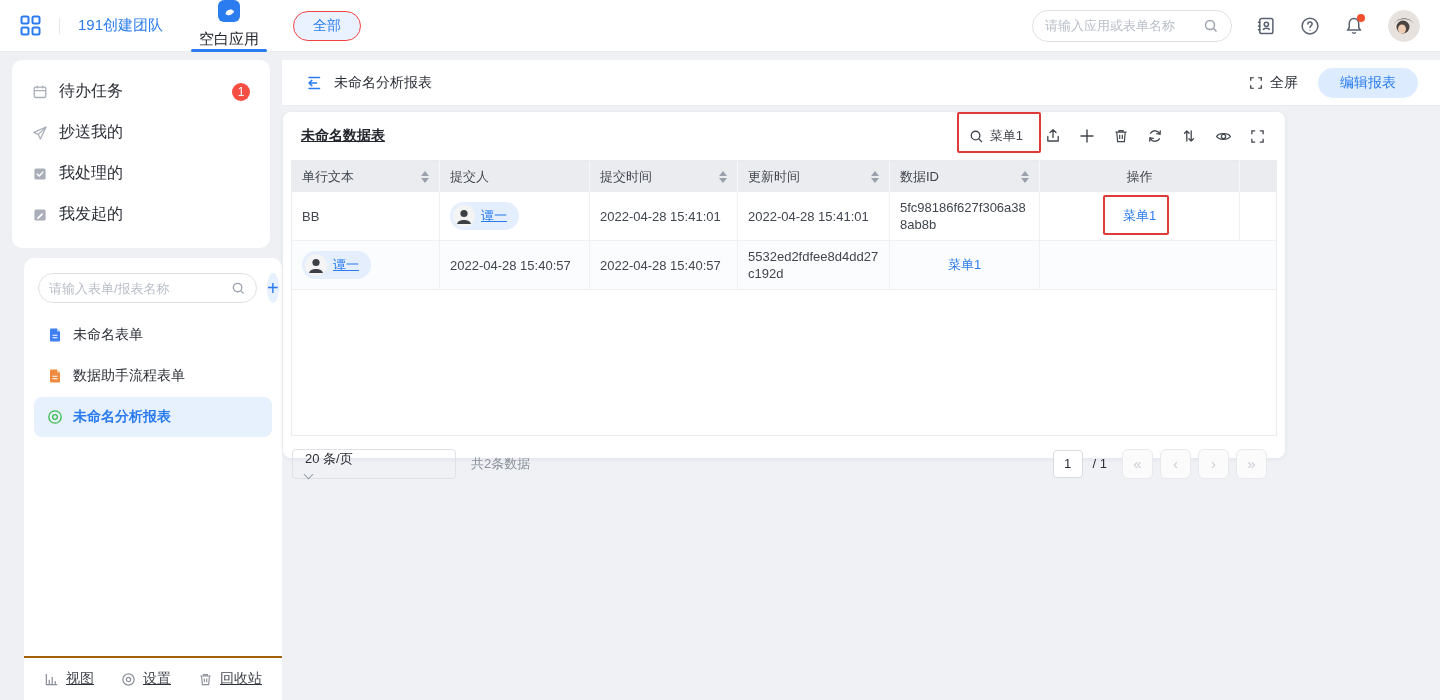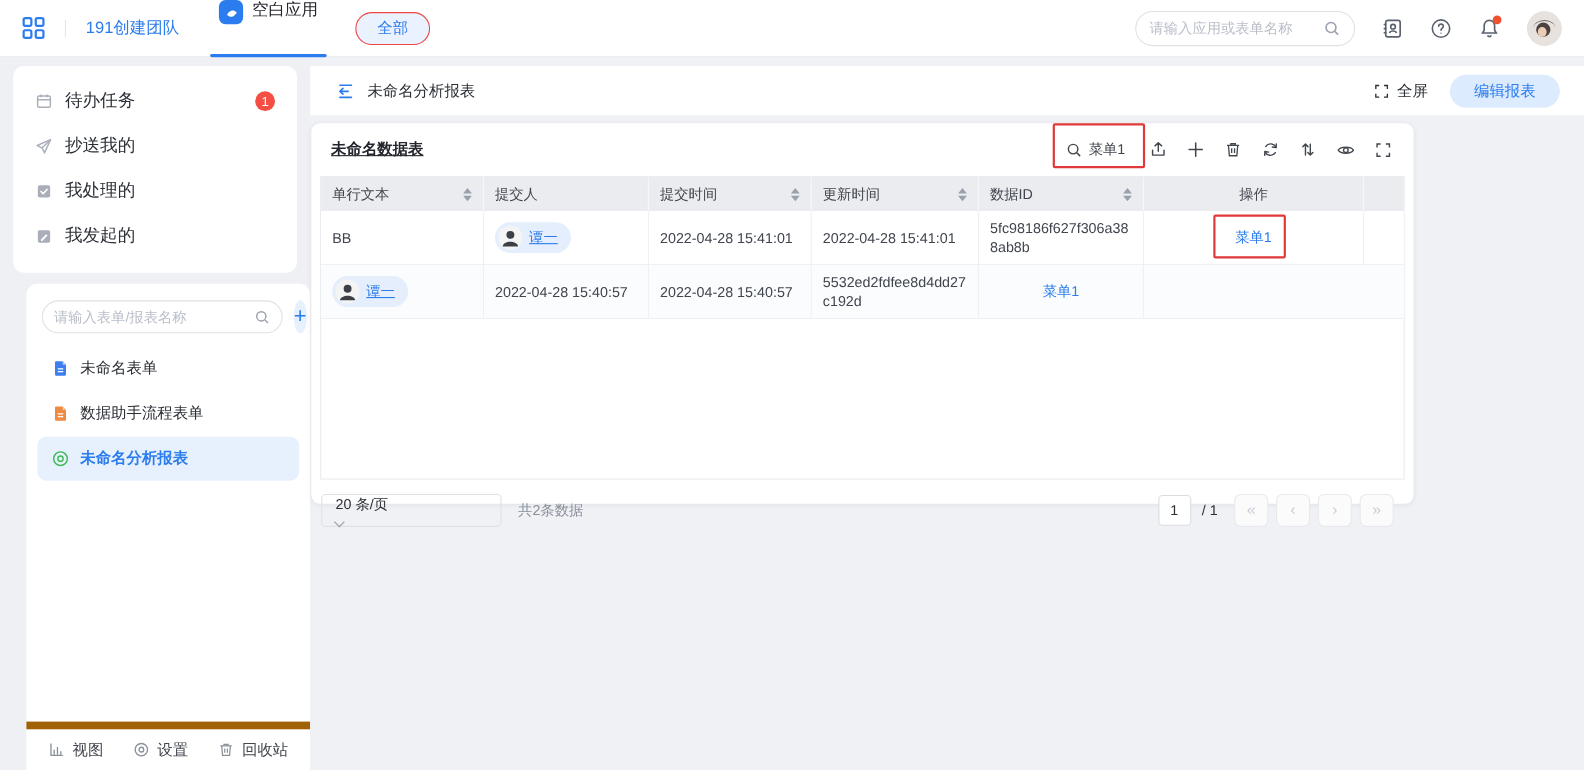--- a/index.html
+++ b/index.html
@@ -16,21 +16,21 @@
   
   .navbar {
     position: absolute; top: 0; left: 0; right: 0; height: 52px;
     background: #fff; border-bottom: 1px solid #e9ebee;
     display: flex; align-items: center; padding: 0 20px; z-index: 5;
   }
   .nav-left { display: flex; align-items: center; height: 100%; }
   .grid-btn { display:flex; align-items:center; cursor:pointer; }
   .nav-divider { width:1px; height:16px; background:#e3e5e9; margin: 0 18px; }
   .team-name { color:#2b7cee; font-size:15px; font-weight:500; margin-right:36px; cursor:pointer; }
-  .app-tab { position:relative; display:flex; gap:8px; height:52px; cursor:pointer; }
+  .app-tab { position:relative; display:flex; align-items:center; gap:8px; height:52px; cursor:pointer;flex-direction:column; }
   .app-tab .tab-label { font-size:15px; color:#23262c; }
   .app-tab .tab-underline { position:absolute; bottom:0; left:-8px; right:-8px; height:3px; background:#2b7cee; border-radius:2px; }
   .app-icon { width:22px; height:22px; border-radius:6px; background:#2b7cee; display:flex; align-items:center; justify-content:center; }
   .pill-all {
     margin-left:34px; height:30px; padding:0 19px; border-radius:16px;
     background:#e9f2fe; border:1px solid #ef4444; color:#2b7cee;
     display:flex; align-items:center; font-size:14px; cursor:pointer;
   }
   .nav-right { margin-left:auto; display:flex; align-items:center; gap:24px; }
   .nav-search {
@@ -67,22 +67,22 @@
   .plus-btn { width:30px; height:30px; border-radius:50%; background:#e7f0fd; color:#2b7cee;
     display:flex; align-items:center; justify-content:center; font-size:20px; cursor:pointer; line-height:1; }
   .form-list { padding:0 10px; }
   .form-item { height:40px; border-radius:8px; padding:0 13px; display:flex; align-items:center; gap:10px;
     cursor:pointer; margin-bottom:1px; }
   .form-item .lbl { font-size:14px; color:#2b2f36; }
   .form-item.selected { background:#e7f0fd; }
   .form-item.selected .lbl { color:#2b7cee; font-weight:700; }
   .side-footer {
     position:absolute; bottom:0; left:0; right:0; height:44px;
-    border-top:7px solid #a16207; display:flex; align-items:center;
-    justify-content:space-between; padding:0 20px;
+    border-top:2px solid #a16207; display:flex; align-items:center;
+    justify-content:space-between; padding:0 20px;text-decoration:underline;
   }
   .sf-item { display:flex; align-items:center; gap:7px; cursor:pointer; color:#42464d; font-size:14px; }
 
   
   .main { position:absolute; left:282px; top:52px; right:0; bottom:0; background:#eff1f5; }
   .main-header {
     margin-top:8px; height:46px; background:#fff; border-bottom:1px solid #e9ebee;
     display:flex; align-items:center; padding:0 22px; gap:12px;
   }
   .main-title { font-size:14px; color:#2b2f36; }

